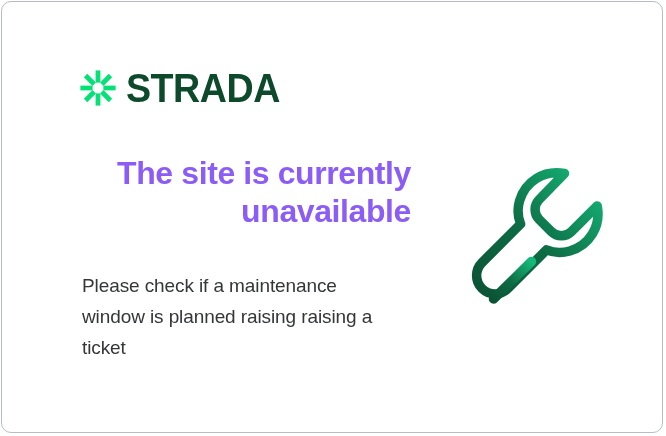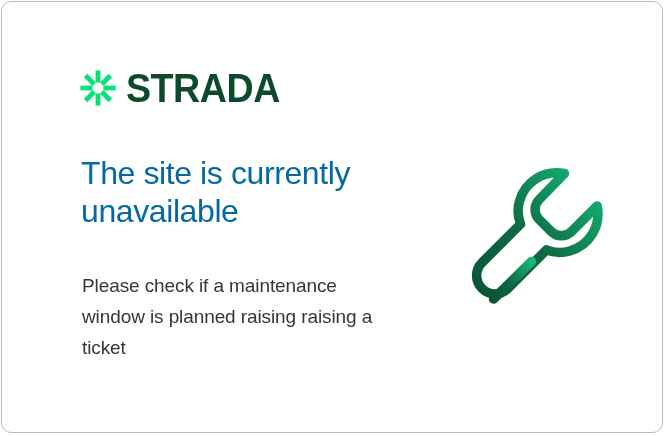--- a/index.html
+++ b/index.html
@@ -57,23 +57,24 @@
 
   
   .headline {
     position: absolute;
     left: 79px;
     top: 152px;
     width: 330px;
     margin: 0;
     font-size: 32px;
     line-height: 38px;
-    font-weight: normal;
+    font-weight: bold;
     letter-spacing: -0.4px;
-    color: #0369a1;
+    color: #8b5cf6;
+    text-align: right;
   }
   .subtext {
     position: absolute;
     left: 80px;
     top: 268px;
     width: 310px;
     margin: 0;
     font-size: 19px;
     line-height: 31px;
     font-weight: normal;

